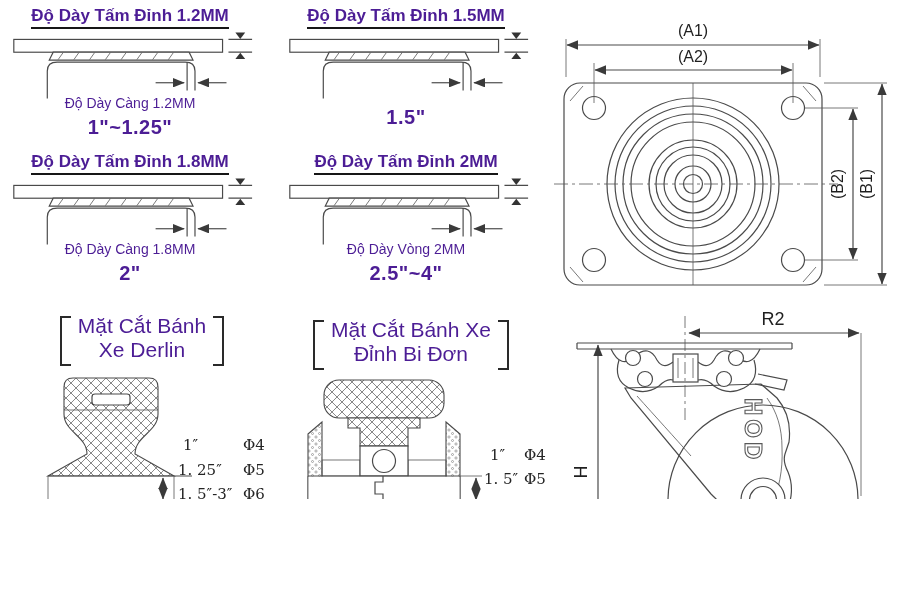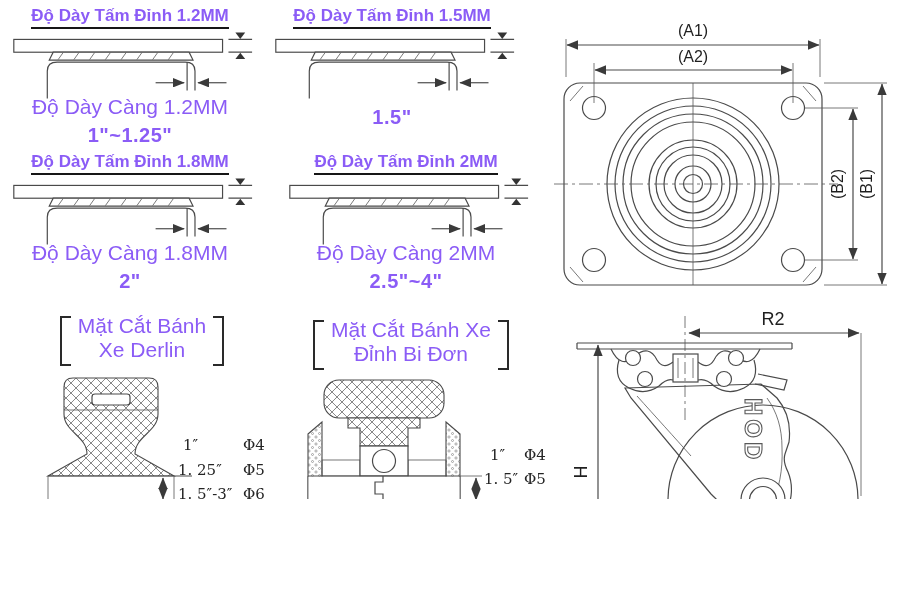--- a/index.html
+++ b/index.html
@@ -1,24 +1,24 @@
 <!DOCTYPE html>
 <html><head>
 <meta charset="utf-8">
 <style>
   html,body{margin:0;padding:0;background:#fff;}
   #stage{position:relative;width:900px;height:499px;background:#ffffff;overflow:hidden;
-         font-family:"Liberation Sans",sans-serif;color:#8b5cf6;}
+         font-family:"Liberation Sans",sans-serif;color:#4c1d95;}
   .panel{position:absolute;}
   .drawing{display:block;}
   
   .pp{text-align:center;}
   .pp-title{display:inline-block;font-weight:bold;font-size:17px;letter-spacing:0px;
             border-bottom:2.5px solid #161616;padding-bottom:1px;margin:0 auto 2px auto;white-space:nowrap;}
-  .fork-label{font-size:21px;margin-top:-6px;white-space:nowrap;}
+  .fork-label{font-size:14px;margin-top:-6px;white-space:nowrap;}
   .size-label{font-size:20px;font-weight:bold;margin-top:5px;letter-spacing:0.5px;}
   
   .sec-title{display:flex;align-items:stretch;justify-content:center;gap:7px;height:54px;}
   .bracket{width:9px;margin-top:2px;margin-bottom:2px;}
   .bracket.l{border:2px solid #2a2a2a;border-right:none;}
   .bracket.r{border:2px solid #2a2a2a;border-left:none;}
   .sec-title-text{font-size:21px;line-height:1.12;text-align:center;white-space:nowrap;}
   
   svg text{font-family:"Liberation Sans",sans-serif;fill:#1f1f1f;}
   svg .cad{font-family:"DejaVu Serif",serif;font-size:15px;fill:#242424;}
@@ -66,21 +66,21 @@
         <path d="M46,68 L46,40 Q46,31 56,31 L186,31 Q196,31 196,40 L196,60" class="ln"></path>
         <path d="M188,31.5 V60" class="ln"></path>
         <line x1="156" y1="52" x2="185" y2="52" class="ln" marker-end="url(#arr)"></line>
         <line x1="228" y1="52" x2="199" y2="52" class="ln" marker-end="url(#arr)"></line>
       </g>
     </svg>
     <div class="fork-label">Độ Dày Càng 1.2MM</div>
     <div class="size-label">1"~1.25"</div>
   </div>
 
-  <div class="panel pp" style="left:248px;top:6px;width:288px;">
+  <div class="panel pp" style="left:262px;top:6px;width:288px;">
     <div class="pp-title">Độ Dày Tấm Đỉnh 1.5MM</div>
     <svg class="drawing" width="256" height="70" viewBox="0 0 260 70" style="margin:0 auto;">
       <g>
         <rect x="12" y="8" width="212" height="13" class="lnw"></rect>
         <path d="M230,8 H254 M230,21 H254" class="ln"></path>
         <polygon points="237,1 247,1 242,7.5" fill="#333"></polygon>
         <polygon points="237,28 247,28 242,21.5" fill="#333"></polygon>
         <polygon points="52,21 190,21 194,29 48,29" class="lnw"></polygon>
         <path d="M62,21.5 L57,28.5 M78,21.5 L73,28.5 M94,21.5 L89,28.5 M110,21.5 L105,28.5 M126,21.5 L121,28.5 M142,21.5 L137,28.5 M158,21.5 L153,28.5 M174,21.5 L169,28.5" class="lnthin"></path>
       </g>
@@ -127,21 +127,21 @@
         <polygon points="52,21 190,21 194,29 48,29" class="lnw"></polygon>
         <path d="M62,21.5 L57,28.5 M78,21.5 L73,28.5 M94,21.5 L89,28.5 M110,21.5 L105,28.5 M126,21.5 L121,28.5 M142,21.5 L137,28.5 M158,21.5 L153,28.5 M174,21.5 L169,28.5" class="lnthin"></path>
       </g>
       <g>
         <path d="M46,68 L46,40 Q46,31 56,31 L186,31 Q196,31 196,40 L196,60" class="ln"></path>
         <path d="M188,31.5 V60" class="ln"></path>
         <line x1="156" y1="52" x2="185" y2="52" class="ln" marker-end="url(#arr)"></line>
         <line x1="228" y1="52" x2="199" y2="52" class="ln" marker-end="url(#arr)"></line>
       </g>
     </svg>
-    <div class="fork-label">Độ Dày Càng 2MM</div>
+    <div class="fork-label">Độ Dày Vòng 2MM</div>
     <div class="size-label">2.5"~4"</div>
   </div>
 
   <div class="panel" style="left:550px;top:15px;width:350px;height:300px;">
     <svg class="drawing" width="350" height="300" viewBox="0 0 350 300">
       <g>
         <rect x="14" y="68" width="258" height="202" rx="16" class="lnw"></rect>
         <path d="M20,86 L33,71 M253,71 L266,86 M20,252 L33,267 M253,267 L266,252" class="lnthin"></path>
       </g>
       <g>

